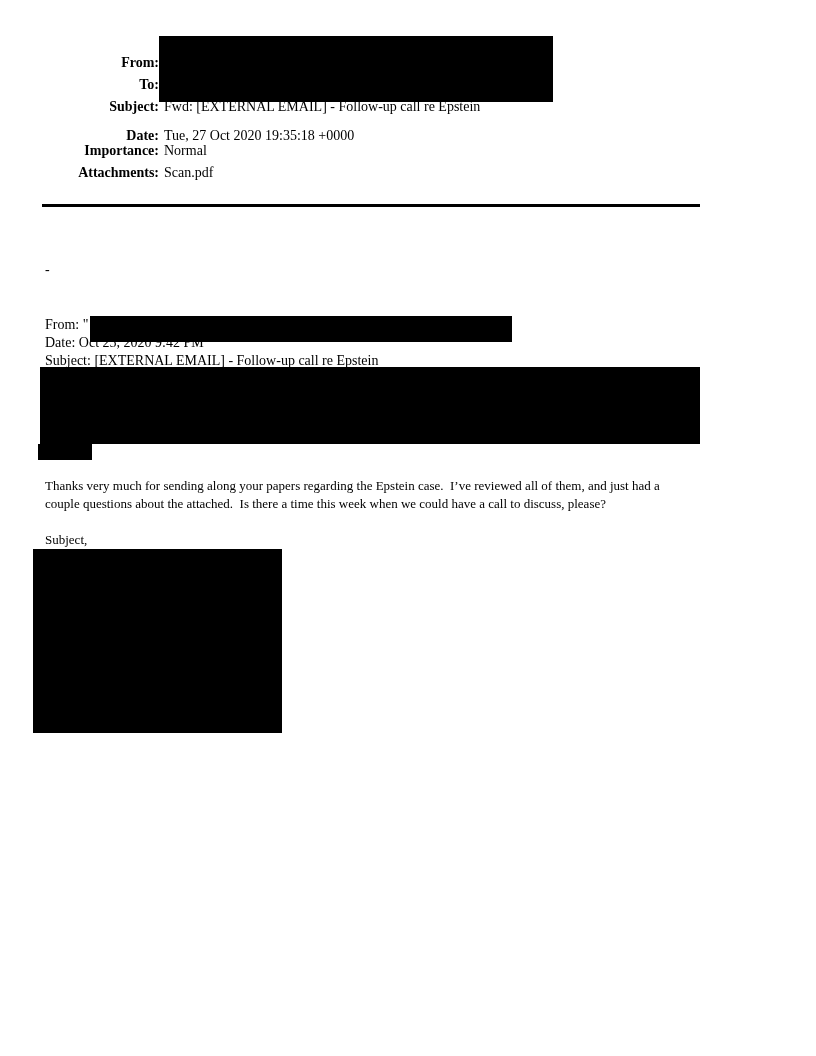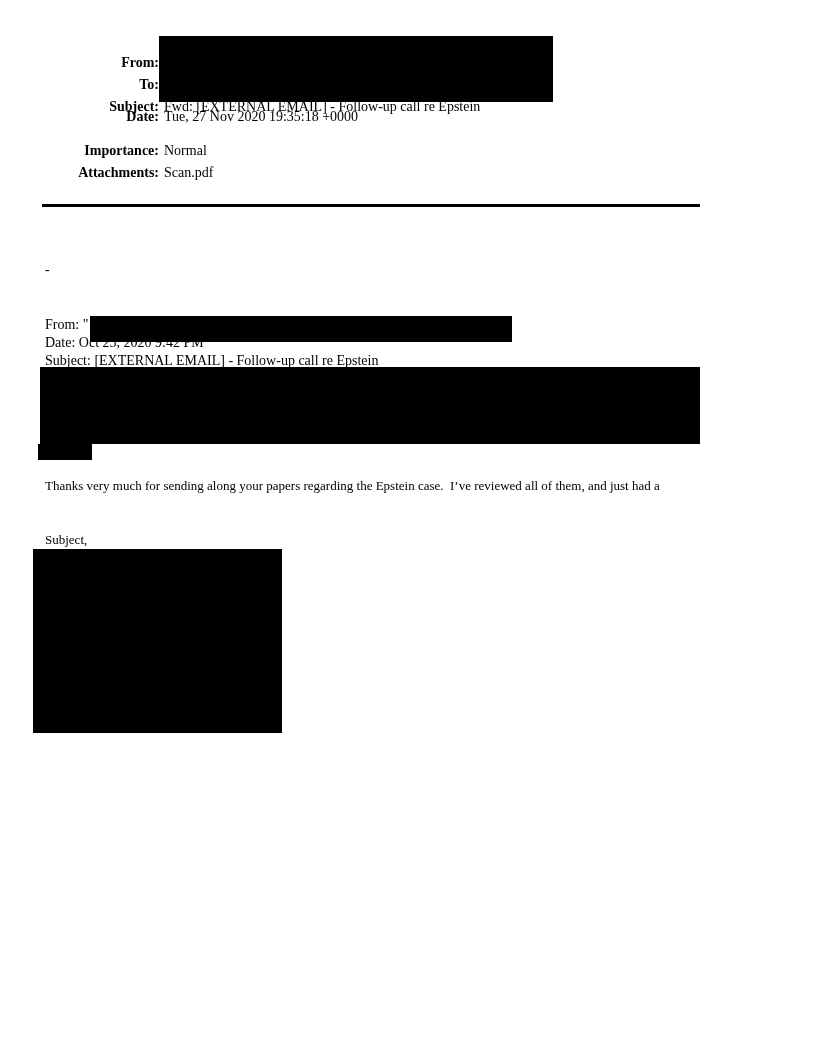--- a/index.html
+++ b/index.html
@@ -73,23 +73,23 @@
     <div class="hdr-value"></div>
   </div>
   <div class="hdr-row" style="top:74px">
     <div class="hdr-label">To:</div>
     <div class="hdr-value"></div>
   </div>
   <div class="hdr-row" style="top:96px">
     <div class="hdr-label">Subject:</div>
     <div class="hdr-value">Fwd: [EXTERNAL EMAIL] - Follow-up call re Epstein</div>
   </div>
-  <div class="hdr-row" style="top:106px">
+  <div class="hdr-row" style="top:125px">
     <div class="hdr-label">Date:</div>
-    <div class="hdr-value">Tue, 27 Nov 2020 19:35:18 +0000</div>
+    <div class="hdr-value">Tue, 27 Oct 2020 19:35:18 +0000</div>
   </div>
   <div class="hdr-row" style="top:162px">
     <div class="hdr-label">Attachments:</div>
     <div class="hdr-value">Scan.pdf</div>
   </div>
   <div class="hdr-row" style="top:140px">
     <div class="hdr-label">Importance:</div>
     <div class="hdr-value">Normal</div>
   </div>
 
@@ -106,18 +106,19 @@
 
   <div class="abs serif" style="left:45px; top:352px">Subject: [EXTERNAL EMAIL] - Follow-up call re Epstein</div>
 
   <div class="redaction" style="left:90px; top:316px; width:422px; height:26px"></div>
 
   <div class="redaction" style="left:40px; top:367px; width:731px; height:77px"></div>
 
   <div class="redaction" style="left:38px; top:444px; width:54px; height:16px"></div>
 
   <div class="abs sans" style="left:45px; top:477px">Thanks very much for sending along your papers regarding the Epstein case.  I’ve reviewed all of them, and just had a</div>
+  <div class="abs sans" style="left:45px; top:495px">couple questions about the attached.  Is there a time this week when we could have a call to discuss, please?</div>
 
   <div class="abs sans" style="left:45px; top:531px">Subject,</div>
 
   <div class="redaction" style="left:33px; top:549px; width:249px; height:184px"></div>
 
 </div>
 
 </body></html>

